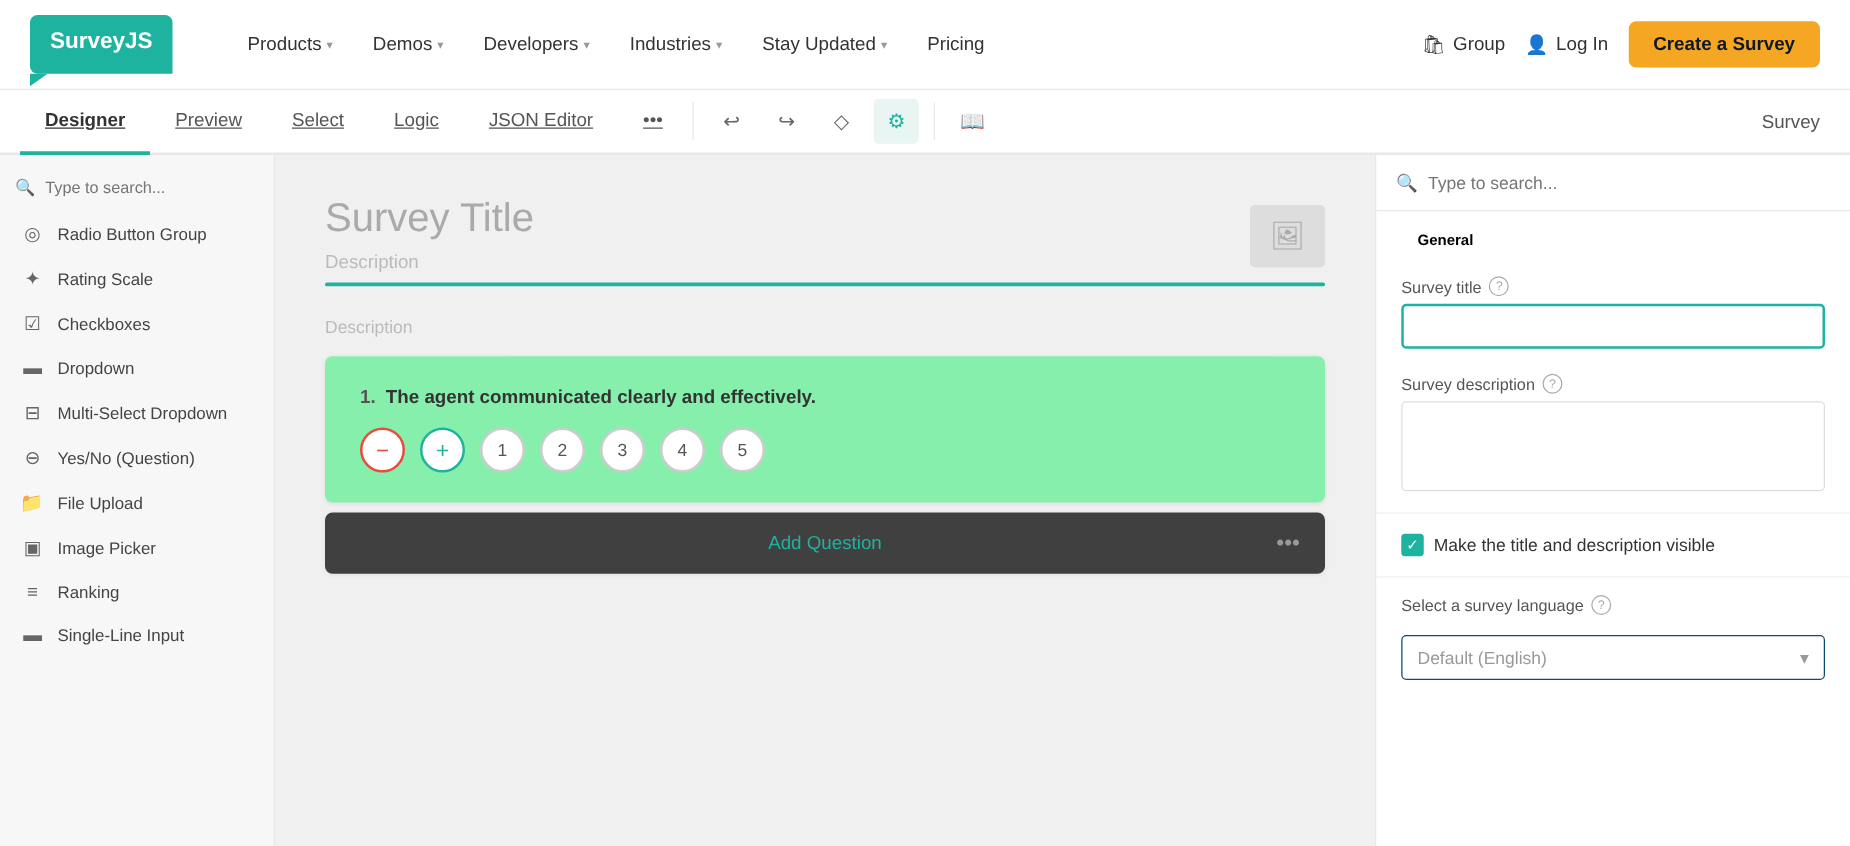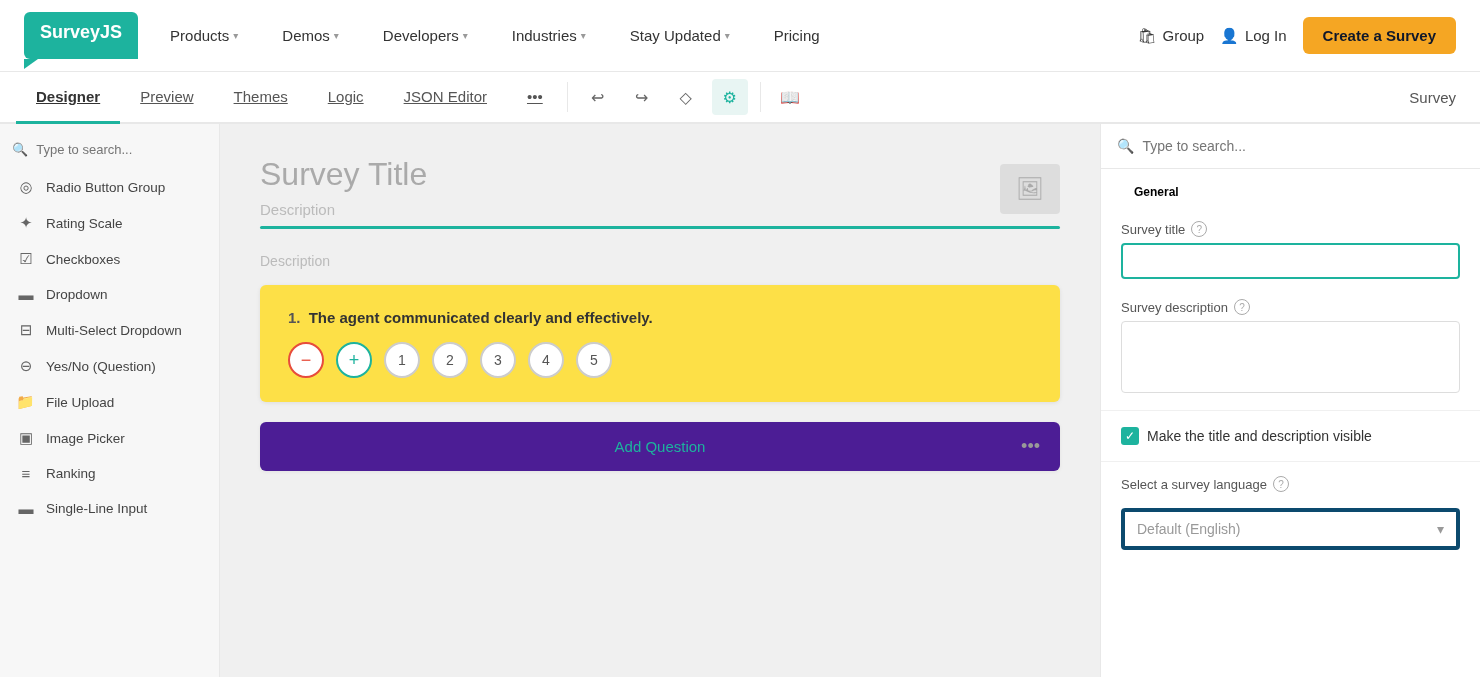--- a/index.html
+++ b/index.html
@@ -5,32 +5,32 @@
     * { box-sizing: border-box; margin: 0; padding: 0; }
     body { font-family: -apple-system, BlinkMacSystemFont, 'Segoe UI', sans-serif; font-size: 14px; color: #333; background: #fff; }
 
     
     .top-nav {
       display: flex; align-items: center; height: 72px;
       padding: 0 24px; border-bottom: 1px solid #e8e8e8;
       background: #fff;
     }
     .logo-wrap {
-      margin-right: 20px; flex-shrink: 0;
+      margin-right: 48px; flex-shrink: 0;
     }
     .logo {
       background: #1db39e; color: #fff; font-weight: 700; font-size: 18px;
       padding: 10px 16px 16px 16px; border-radius: 6px 6px 0 6px;
       position: relative; display: inline-block; line-height: 1.2;
     }
     .logo::after {
       content: ''; position: absolute; bottom: -10px; left: 0;
       border-left: 14px solid #1db39e; border-bottom: 10px solid transparent;
     }
-    .nav-links { display: flex; align-items: center; gap: 20px; flex: 1; }
+    .nav-links { display: flex; align-items: center; gap: 8px; flex: 1; }
     .nav-link {
       display: flex; align-items: center; gap: 4px;
       padding: 8px 12px; font-size: 15px; color: #333; cursor: pointer;
       white-space: nowrap;
     }
     .nav-chevron { font-size: 10px; color: #999; }
     .nav-right { display: flex; align-items: center; gap: 16px; margin-left: auto; }
     .nav-cart, .nav-login {
       display: flex; align-items: center; gap: 6px;
       font-size: 15px; color: #333; cursor: pointer;
@@ -100,36 +100,36 @@
       position: absolute; top: 8px; right: 0;
       width: 60px; height: 50px; background: #ddd; border-radius: 4px;
       display: flex; align-items: center; justify-content: center; color: #aaa; font-size: 22px;
     }
 
     .page-section { margin-top: 24px; }
     .page-title { font-size: 22px; font-weight: 400; color: #aaa; }
     .page-desc { font-size: 14px; color: #bbb; margin-bottom: 16px; }
 
     .question-card {
-      background: #fde047; border-radius: 6px; padding: 24px 28px;
-      box-shadow: 0 1px 4px rgba(0,0,0,0.08); margin-bottom: 20px;
+      background: #86efac; border-radius: 6px; padding: 24px 28px;
+      box-shadow: 0 1px 4px rgba(0,0,0,0.08); margin-bottom: 8px;
     }
     .question-text { font-size: 15px; font-weight: 600; color: #333; margin-bottom: 16px; }
     .question-num { color: #555; margin-right: 4px; }
     .rating-row { display: flex; align-items: center; gap: 12px; }
     .rating-btn {
       width: 36px; height: 36px; border-radius: 50%; border: 2px solid #ccc;
       display: flex; align-items: center; justify-content: center;
       font-size: 14px; color: #555; cursor: pointer; background: #fff;
     }
     .rating-btn.minus { border-color: #e74c3c; color: #e74c3c; font-size: 18px; }
     .rating-btn.plus { border-color: #1db39e; color: #1db39e; font-size: 18px; }
 
     .add-question-bar {
-      background: #4c1d95; border-radius: 6px; padding: 16px 28px;
+      background: #404040; border-radius: 6px; padding: 16px 28px;
       display: flex; align-items: center; justify-content: center;
       box-shadow: 0 1px 4px rgba(0,0,0,0.06); cursor: pointer; position: relative;
     }
     .add-question-label { color: #1db39e; font-size: 15px; font-weight: 500; }
     .add-question-dots { position: absolute; right: 20px; color: #999; font-size: 18px; }
 
     
     .right-panel {
       width: 380px; flex-shrink: 0; background: #fff;
       border-left: 1px solid #e8e8e8; overflow-y: auto; padding: 0;
@@ -169,21 +169,21 @@
       padding: 12px 20px; font-size: 14px; color: #333;
     }
     .checkbox-tick {
       width: 18px; height: 18px; background: #1db39e; border-radius: 3px;
       display: flex; align-items: center; justify-content: center;
       color: #fff; font-size: 12px; flex-shrink: 0;
     }
     .right-divider { height: 1px; background: #f0f0f0; margin: 4px 0; }
     .field-select-row {
       display: flex; align-items: center;
-      border: 4px solid #0c4a6e; border-radius: 4px; margin: 0 20px;
+      border: 1px solid #0c4a6e; border-radius: 4px; margin: 0 20px;
       background: #fff;
     }
     .field-select-value {
       flex: 1; padding: 9px 12px; font-size: 14px; color: #999;
     }
     .field-select-arrow { padding: 9px 12px; color: #999; }
   </style>
 </head>
 <body>
 
@@ -226,21 +226,21 @@
       <span>👤</span>
       <span>Log In</span>
     </div>
     <button class="nav-create-btn">Create a Survey</button>
   </div>
 </nav>
 
 <div class="editor-toolbar">
     <div class="tab active">Designer</div>
     <div class="tab">Preview</div>
-    <div class="tab">Themes</div>
+    <div class="tab">Select</div>
     <div class="tab">Logic</div>
     <div class="tab">JSON Editor</div>
     <div class="tab">•••</div>
 
   <div class="tab-divider"></div>
   <div class="toolbar-actions">
     <button class="toolbar-btn" title="Undo">
       <span>↩</span>
     </button>
     <button class="toolbar-btn" title="Redo">

